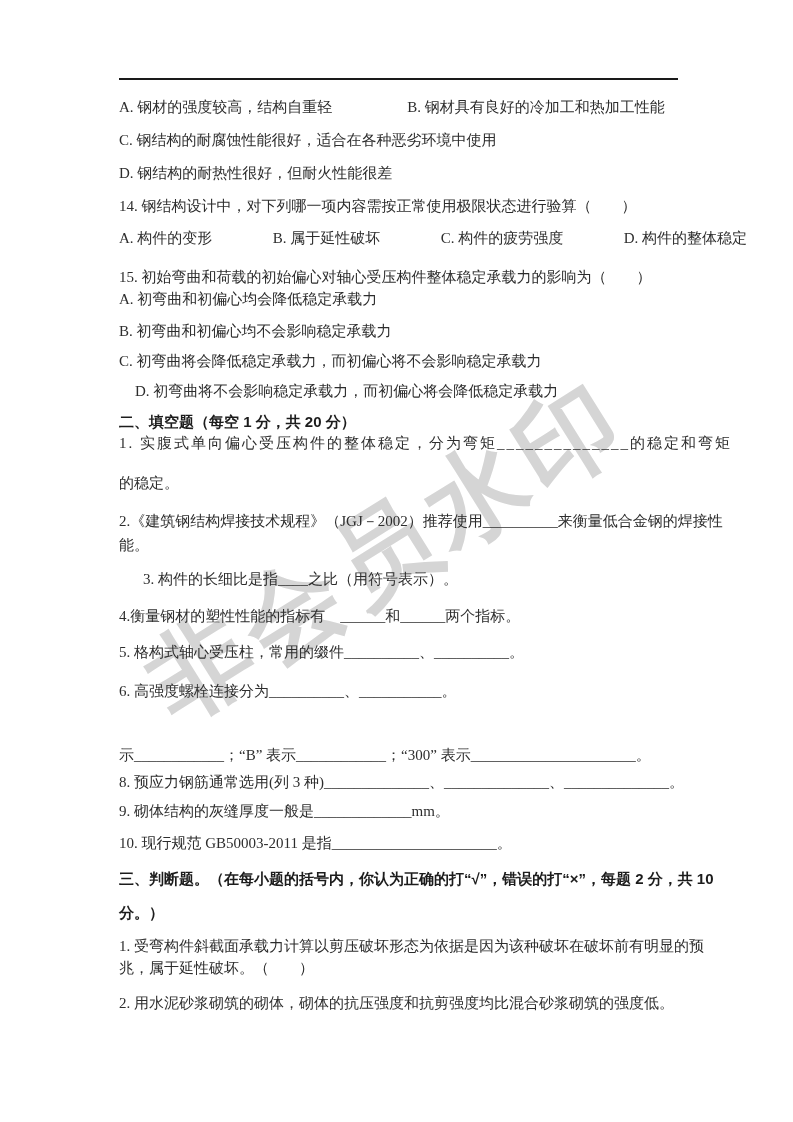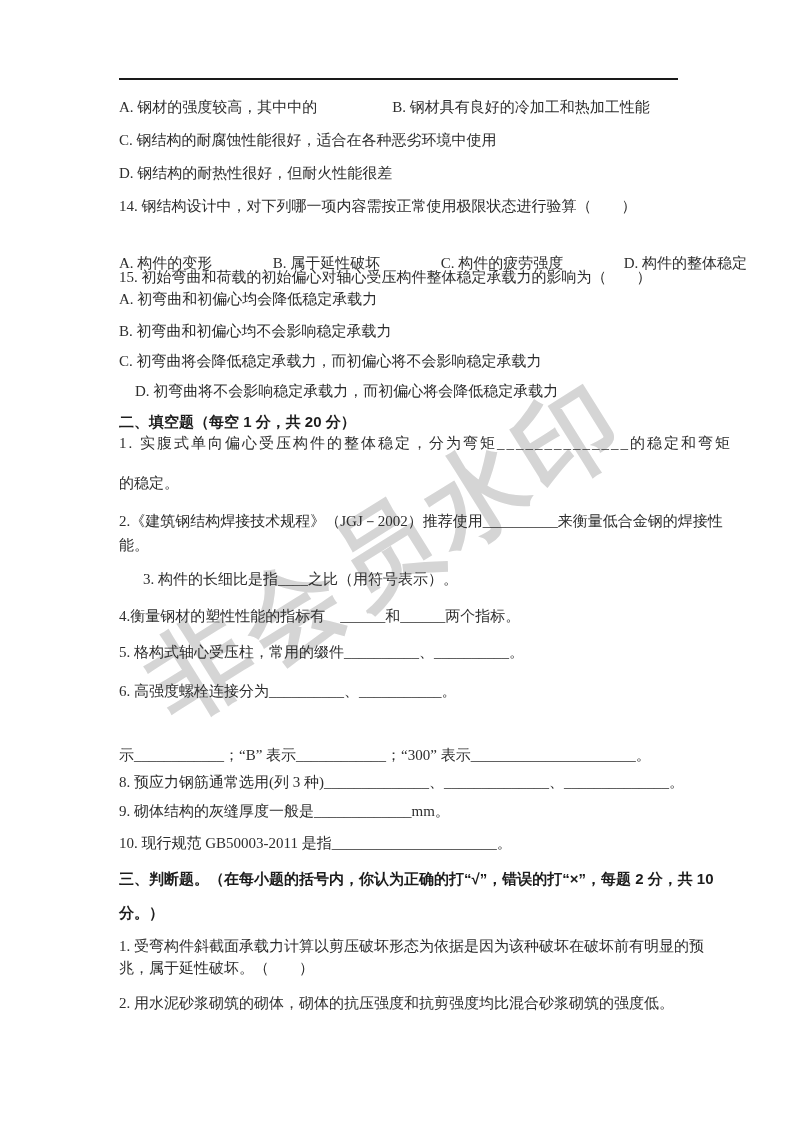--- a/index.html
+++ b/index.html
@@ -42,30 +42,30 @@
     font-weight:bold;
     font-family:"Liberation Sans","DejaVu Sans",sans-serif;
     color:#1c1c1c;
   }
   .line.spaced { letter-spacing:2px; }
   .line.spread {
     display:flex;
     justify-content:space-between;
     width:628px;
   }
-  .line.spread span { white-space:nowrap;margin-top:25px; }
+  .line.spread span { white-space:nowrap; }
 </style>
 </head>
 <body>
 
 <div class="page">
   <div class="watermark" style="color: rgb(213, 213, 213);">非会员水印</div>
   <div class="header-rule" style="background: rgb(26, 26, 26);"></div>
   <div class="content">
-      <div class="line" style="top: 97px;">A. 钢材的强度较高，其中中的　　　　　B. 钢材具有良好的冷加工和热加工性能</div>
+      <div class="line" style="top: 97px;">A. 钢材的强度较高，结构自重轻　　　　　B. 钢材具有良好的冷加工和热加工性能</div>
       <div class="line" style="top: 163px;">D. 钢结构的耐热性很好，但耐火性能很差</div>
       <div class="line" style="top: 130px;">C. 钢结构的耐腐蚀性能很好，适合在各种恶劣环境中使用</div>
       <div class="line" style="top: 196px;">14. 钢结构设计中，对下列哪一项内容需按正常使用极限状态进行验算（　　）</div>
       <div class="line spread" style="top: 228px;">
         <span>A. 构件的变形</span>
         <span>B. 属于延性破坏</span>
         <span>C. 构件的疲劳强度</span>
         <span>D. 构件的整体稳定</span>
       </div>
       <div class="line" style="top: 267px;">15. 初始弯曲和荷载的初始偏心对轴心受压构件整体稳定承载力的影响为（　　）</div>

